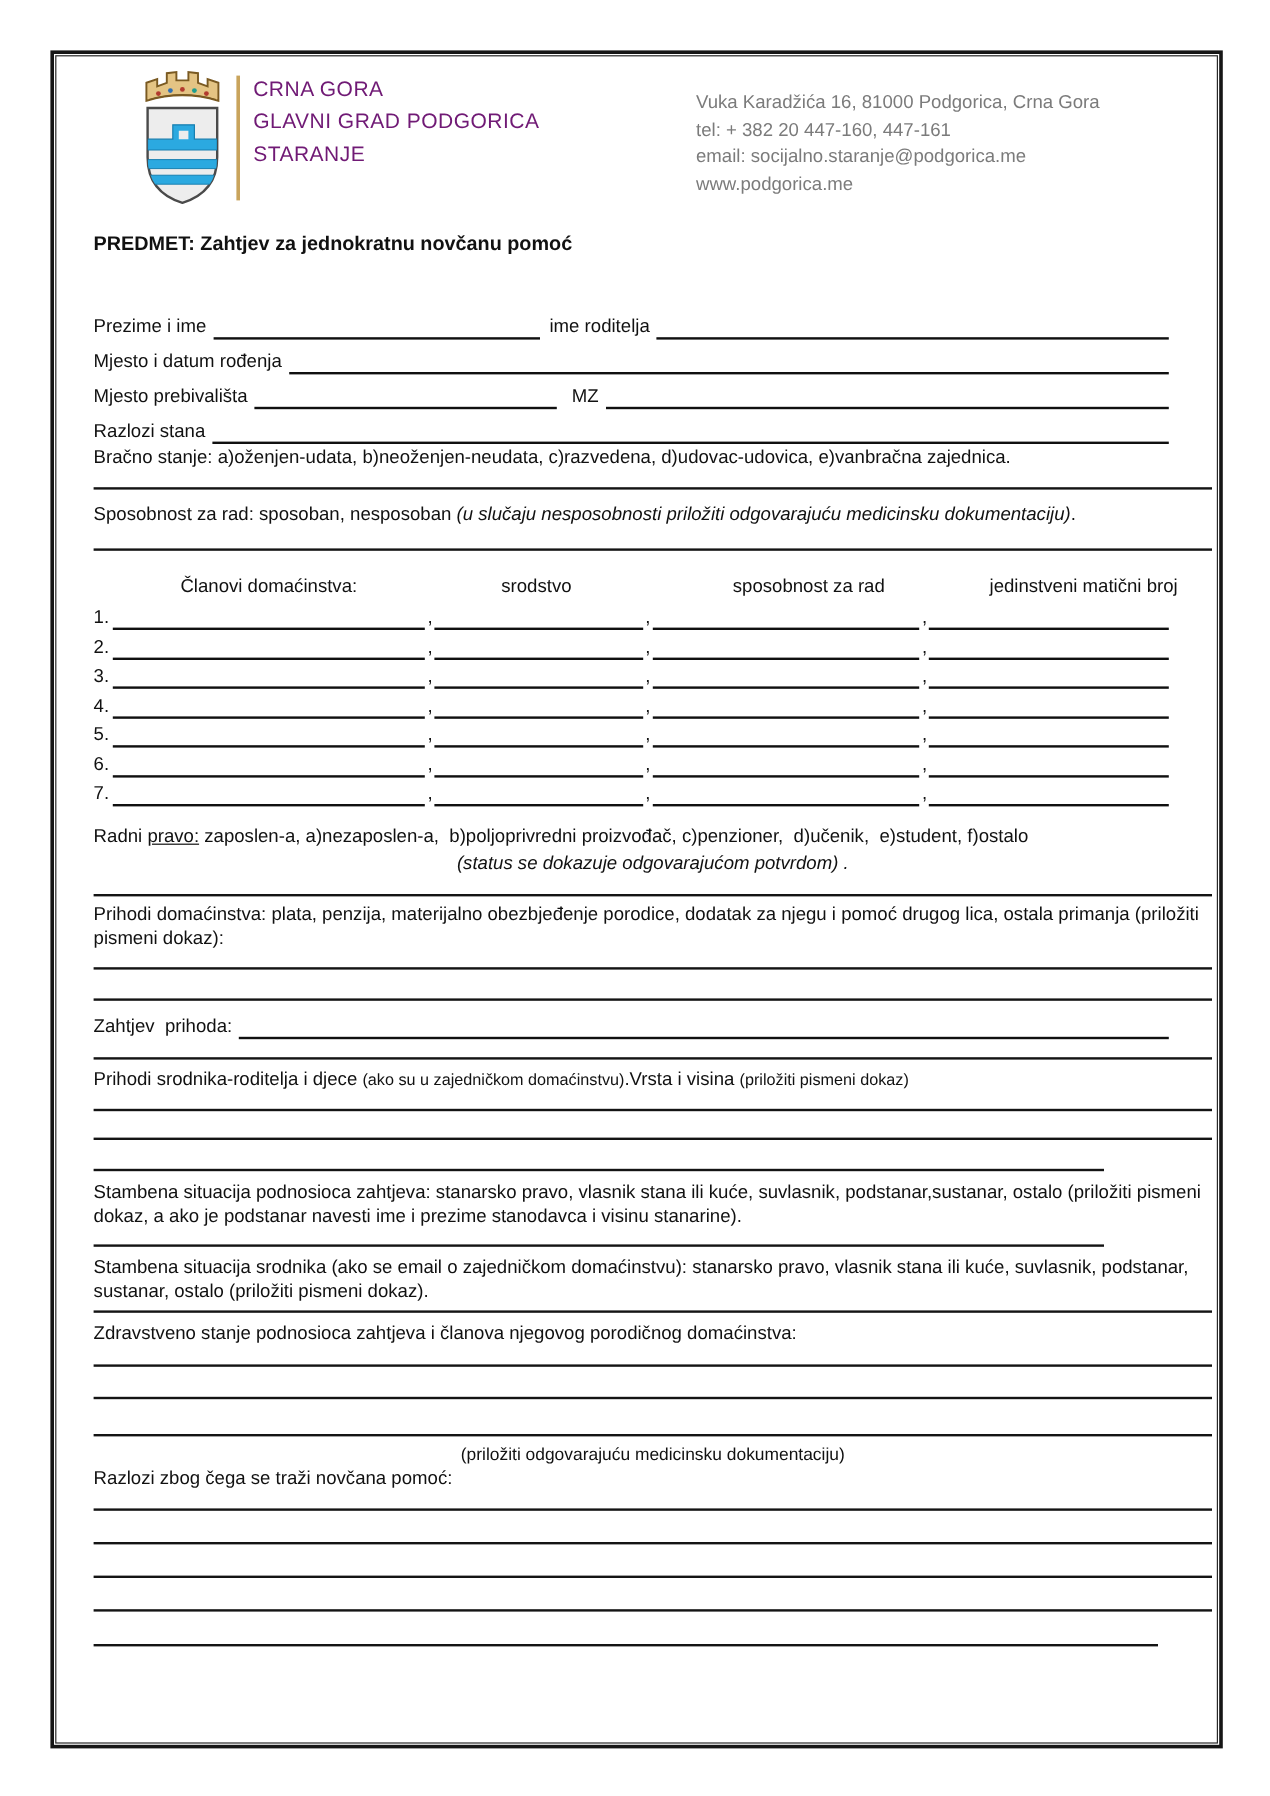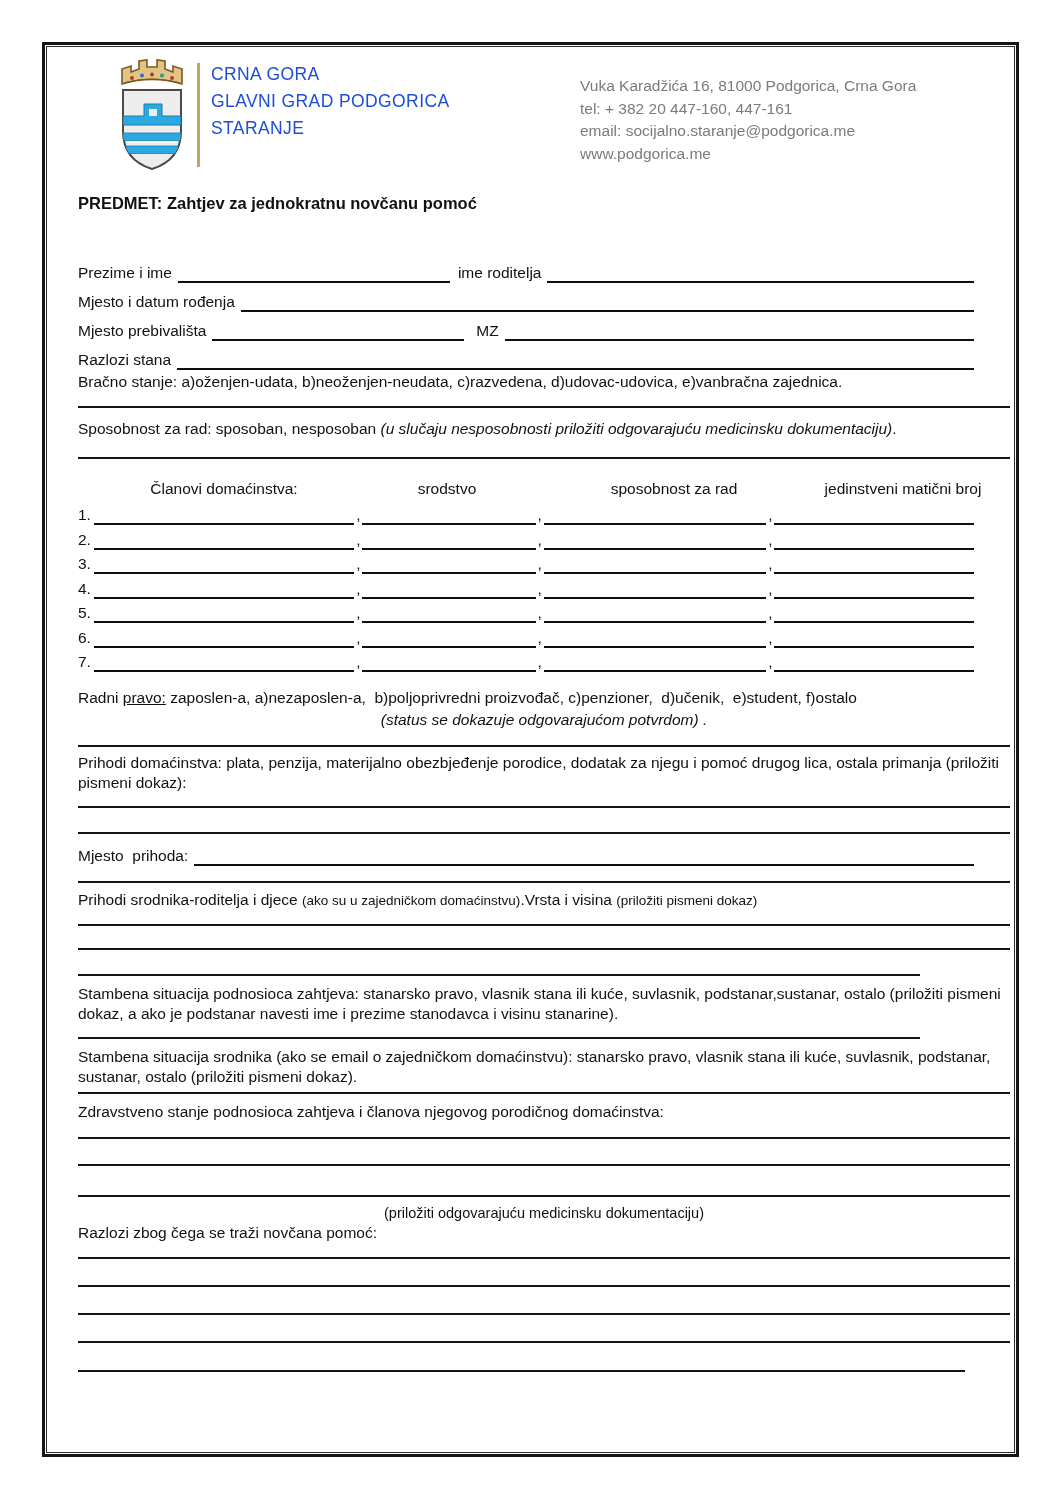--- a/index.html
+++ b/index.html
@@ -4,21 +4,21 @@
 <style>
   html,body{margin:0;padding:0;background:#fff;}
   body{width:1058px;height:1497px;position:relative;font-family:"Liberation Sans",sans-serif;color:#111;}
   .frame{position:absolute;left:42px;top:42px;width:971px;height:1409px;border:3px solid #161616;}
   .frame::before{content:"";position:absolute;left:1px;top:1px;right:1px;bottom:1px;border:1px solid #2a2a2a;}
   .content{position:absolute;left:78px;top:55px;width:932px;font-size:15.5px;line-height:1.28;}
   
   .hdr{position:relative;height:120px;}
   .logo{position:absolute;left:36px;top:2px;}
   .gold-bar{position:absolute;left:119px;top:8px;width:3px;height:104px;background:#C9A45C;}
-  .org{position:absolute;left:133px;top:6px;color:#1d4ed8;font-size:17.5px;line-height:27px;letter-spacing:.4px;}
+  .org{position:absolute;left:133px;top:6px;color:#701a75;font-size:17.5px;line-height:27px;letter-spacing:.4px;}
   .contact{position:absolute;left:502px;top:20px;color:#7b7b7b;font-size:15.5px;line-height:22.5px;}
   
   .title{margin-top:18px;font-weight:bold;font-size:16.5px;}
   
   .fields{margin-top:42px;padding-right:36px;}
   .frow{display:flex;align-items:flex-end;height:27px;margin-bottom:2px;white-space:pre;}
   .frow .lab{padding-right:6px;}
   .ul{border-bottom:2px solid #101010;height:22px;}
   .grow{flex:1;}
   .txt{white-space:pre-wrap;}
@@ -179,21 +179,21 @@
   <div class="txt" style="margin-top:16px;"><span>Radni </span><span class="und">pravo:</span><span> zaposlen-a, a)nezaposlen-a,  b)poljoprivredni proizvođač, c)penzioner,  d)učenik,  e)student, f)ostalo</span></div>
   <div class="center it" style="margin-top:2px;">(status se dokazuje odgovarajućom potvrdom) .</div>
 
   <hr class="rule" style="margin-top:15px;">
 
   <div class="txt" style="margin-top:6px;">Prihodi domaćinstva: plata, penzija, materijalno obezbjeđenje porodice, dodatak za njegu i pomoć drugog lica, ostala primanja (priložiti pismeni dokaz):</div>
   <div class="bl" style="margin-top:13px;"></div>
   <div class="bl" style="margin-top:24px;"></div>
 
   <div class="frow" style="margin-top:6px;height:26px;padding-right:36px;">
-    <span class="lab">Mjesto  prihoda:</span>
+    <span class="lab">Zahtjev  prihoda:</span>
     <span class="ul grow"></span>
   </div>
 
   <hr class="rule" style="margin-top:15px;">
 
   <div class="txt" style="margin-top:7px;"><span>Prihodi srodnika-roditelja i djece </span><span class="sm">(ako su u zajedničkom domaćinstvu)</span><span>.Vrsta i visina </span><span class="sm">(priložiti pismeni dokaz)</span></div>
   <div class="bl" style="margin-top:15px;"></div>
   <div class="bl" style="margin-top:22px;"></div>
   <div class="bl" style="margin-top:24px;margin-right:90px;"></div>
 

